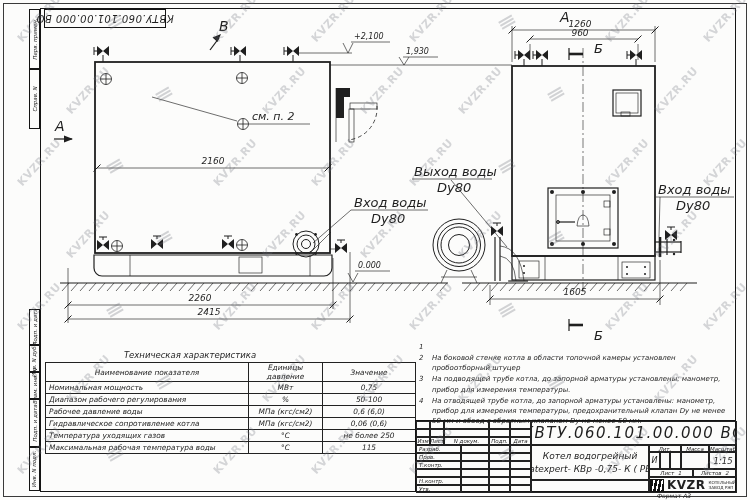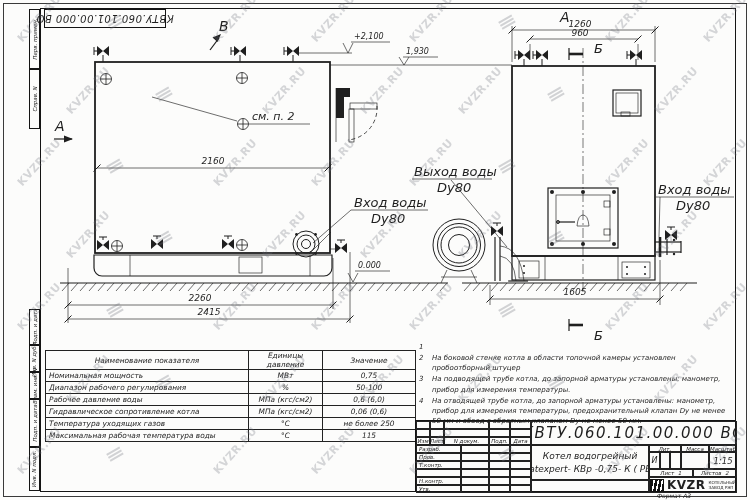--- a/index.html
+++ b/index.html
@@ -306,20 +306,21 @@
 
     <g>
       <line x1="60" y1="283" x2="448" y2="283" class="med"></line>
       <line x1="462" y1="283" x2="697" y2="283" class="med"></line>
       <path class="thin" d="M62 291L69 283M71 291L78 283M80 291L87 283M89 291L96 283M98 291L105 283M107 291L114 283M116 291L123 283M125 291L132 283M134 291L141 283M143 291L150 283M152 291L159 283M161 291L168 283M170 291L177 283M179 291L186 283M188 291L195 283M197 291L204 283M206 291L213 283M215 291L222 283M224 291L231 283M233 291L240 283M242 291L249 283M251 291L258 283M260 291L267 283M269 291L276 283M278 291L285 283M287 291L294 283M296 291L303 283M305 291L312 283M314 291L321 283M323 291L330 283M332 291L339 283M341 291L348 283M350 291L357 283M359 291L366 283M368 291L375 283M377 291L384 283M386 291L393 283M395 291L402 283M404 291L411 283M413 291L420 283M422 291L429 283M431 291L438 283M440 291L447 283"></path>
       <path class="thin" d="M464 291L471 283M473 291L480 283M482 291L489 283M491 291L498 283M500 291L507 283M509 291L516 283M518 291L525 283M527 291L534 283M536 291L543 283M545 291L552 283M554 291L561 283M563 291L570 283M572 291L579 283M581 291L588 283M590 291L597 283M599 291L606 283M608 291L615 283M617 291L624 283M626 291L633 283M635 291L642 283M644 291L651 283M653 291L660 283M662 291L669 283M671 291L678 283M680 291L687 283"></path>
     </g>
   </svg>
 
   <div class="tech">
+    <div class="ttl">Техническая характеристика</div>
     <table>
       <colgroup>
           <col style="width:203px">
           <col style="width:74px">
           <col style="width:93px">
         </colgroup>
       <tbody>
           <tr class="hdr">
         <td>Наименование показателя</td>
         <td style="white-space:normal;">Единицы давление</td>

